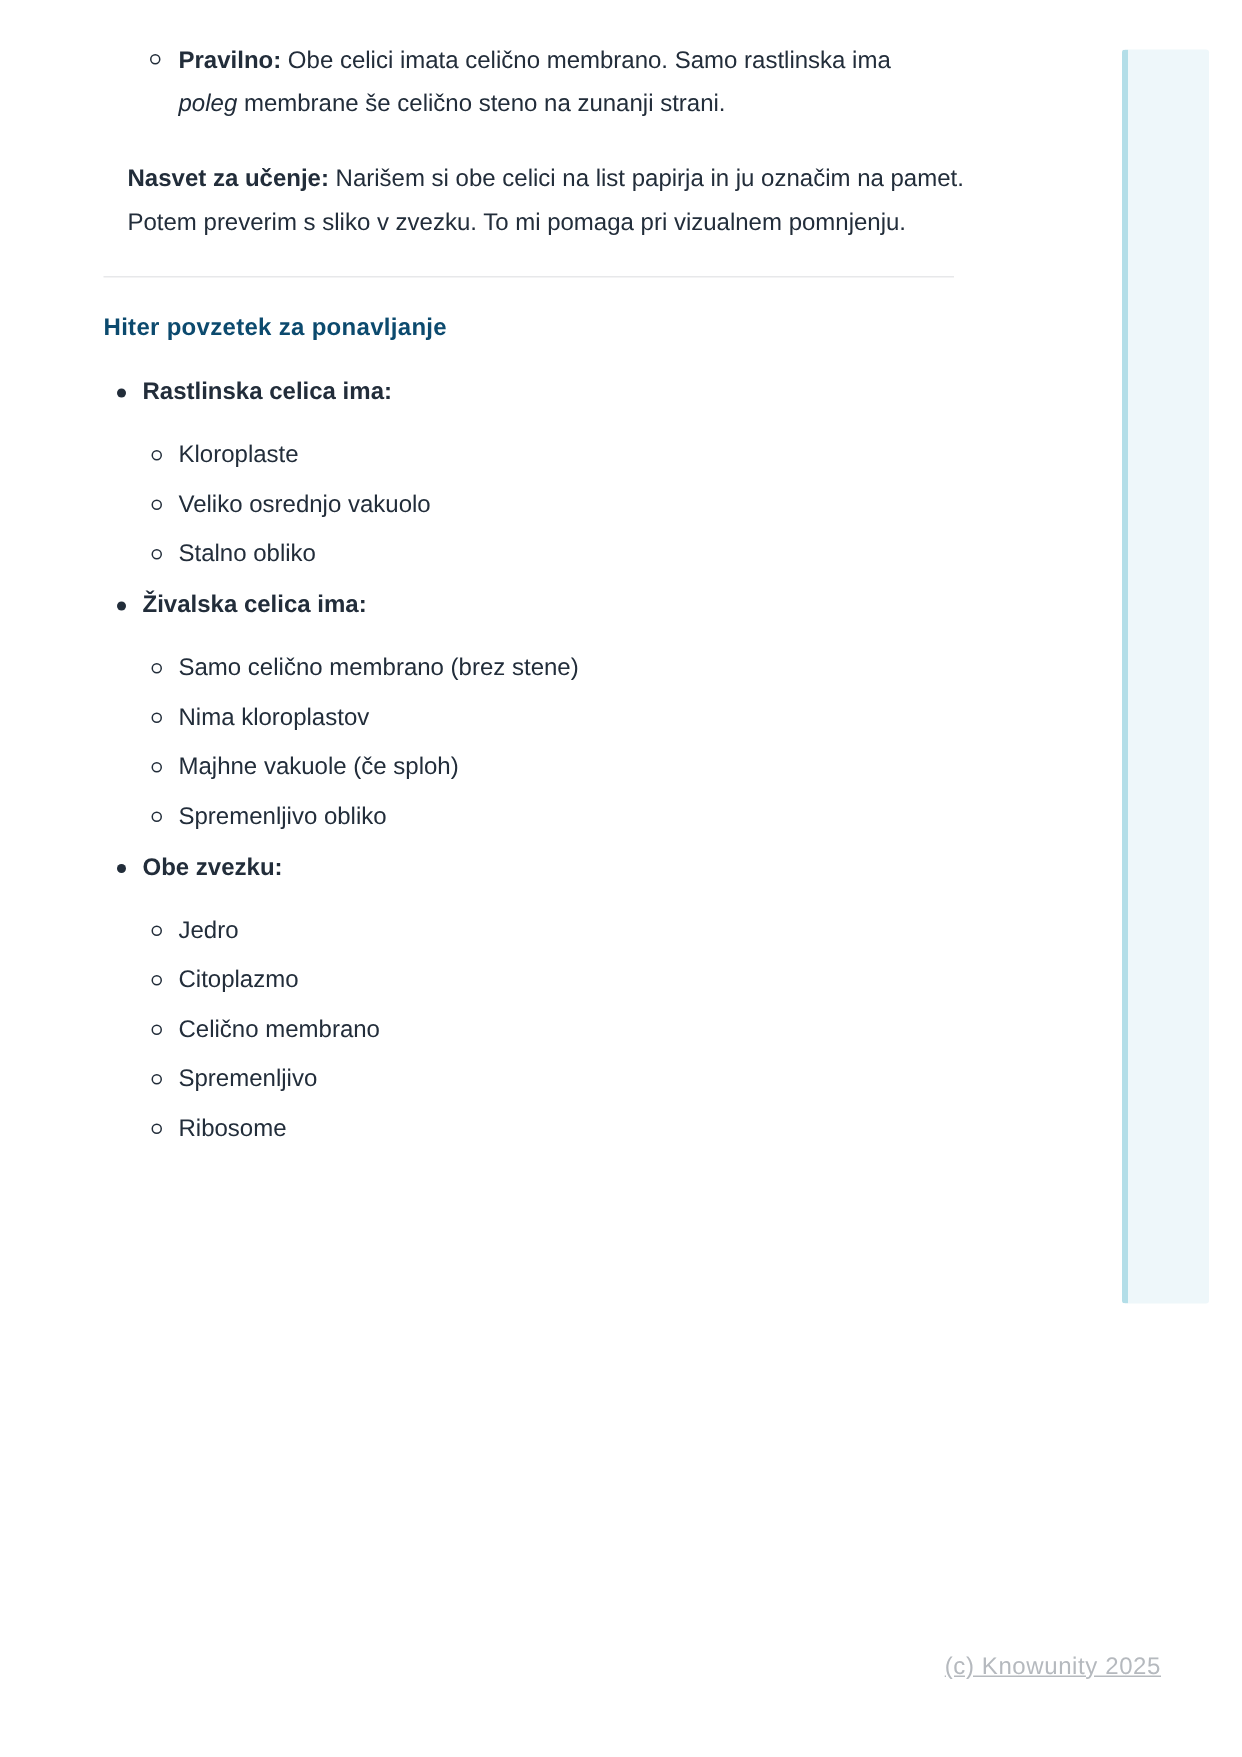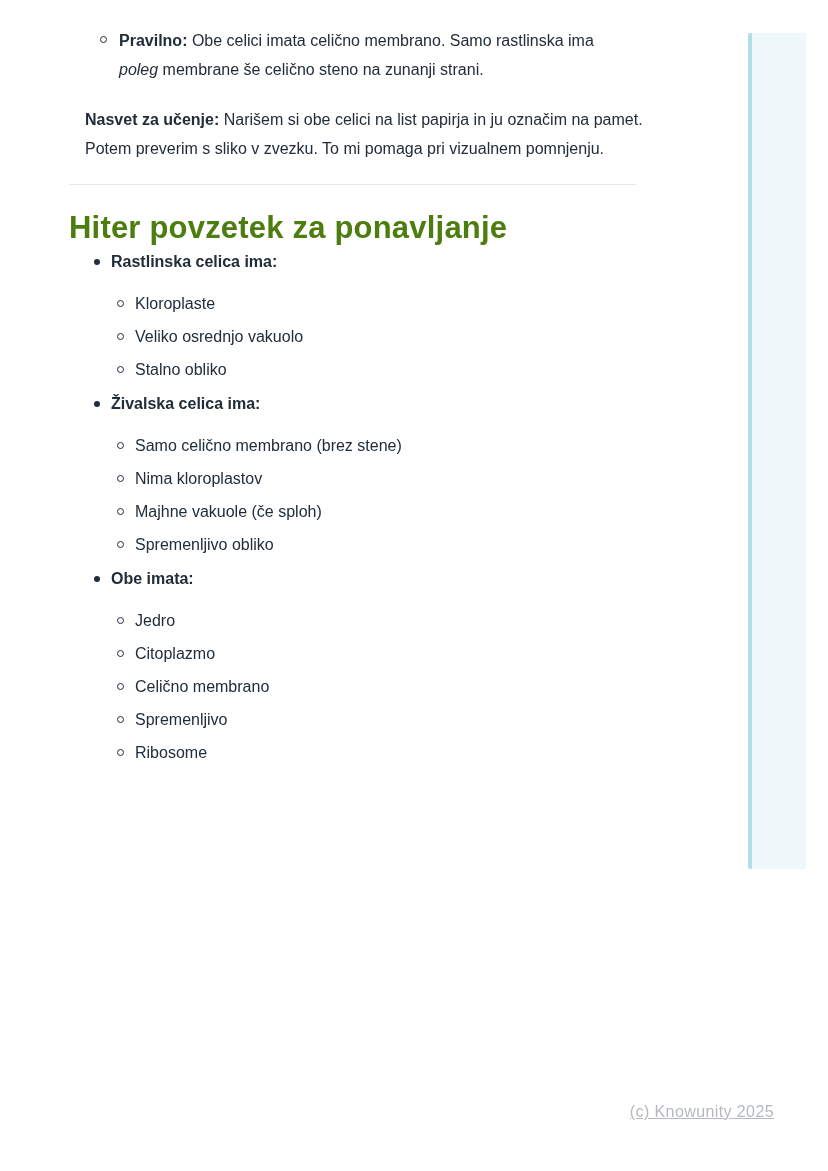--- a/index.html
+++ b/index.html
@@ -47,26 +47,26 @@
   .tip { position:absolute; top:105px; left:16px; width:566px; }
 
   .divider {
     position:absolute; top:184px; left:0;
     width:567px; height:0;
     border-top:1.5px solid #e7e8ea;
   }
 
   .heading {
     position:absolute; top:210px; left:0;
-    font-size:31px; font-weight:bold;
-    color:#4d7c0f;
+    font-size:16px; font-weight:bold;
+    color:#0c4a6e;
     letter-spacing:0.2px;
   }
 
-  .summary-list { position:absolute; top:252px; left:16px; width:566px; }
+  .summary-list { position:absolute; top:252px; left:0; width:566px; }
   .group { margin-bottom:14px; }
   .l1-row {
     position:relative;
     padding-left:26px;
     font-size:16px; font-weight:bold; line-height:20px;
     margin-bottom:22px;
   }
   .dot {
     position:absolute; left:9px; top:7px;
     width:6px; height:6px;
@@ -128,21 +128,21 @@
         </div>
         <div class="l2-row"><span class="ring"></span><span>Samo celično membrano (brez stene)</span></div>
         <div class="l2-row"><span class="ring"></span><span>Nima kloroplastov</span></div>
         <div class="l2-row"><span class="ring"></span><span>Majhne vakuole (če sploh)</span></div>
         <div class="l2-row"><span class="ring"></span><span>Spremenljivo obliko</span></div>
       </div>
 
       <div class="group">
         <div class="l1-row">
           <span class="dot"></span>
-          <span>Obe imata:</span>
+          <span>Obe zvezku:</span>
         </div>
         <div class="l2-row"><span class="ring"></span><span>Jedro</span></div>
         <div class="l2-row"><span class="ring"></span><span>Citoplazmo</span></div>
         <div class="l2-row"><span class="ring"></span><span>Celično membrano</span></div>
         <div class="l2-row"><span class="ring"></span><span>Spremenljivo</span></div>
         <div class="l2-row"><span class="ring"></span><span>Ribosome</span></div>
       </div>
 
     </div>
   </div>

